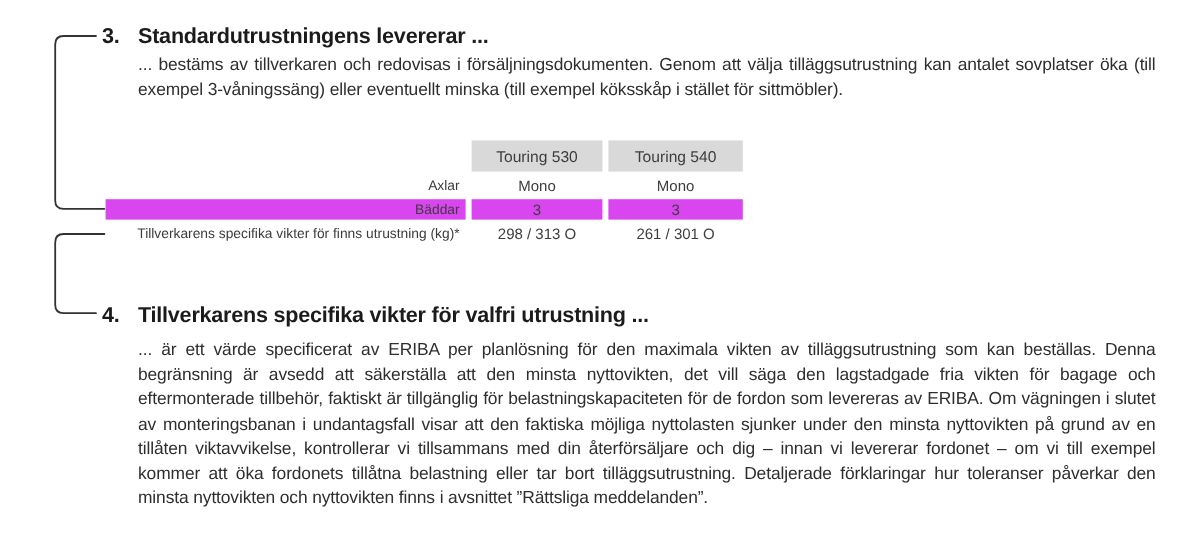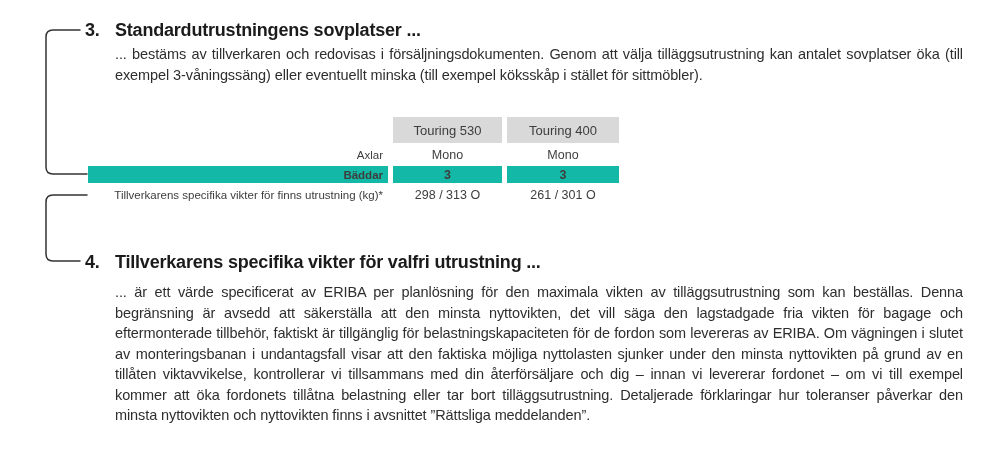--- a/index.html
+++ b/index.html
@@ -39,42 +39,42 @@
     grid-template-rows:26px 17px 17px 18px;
     column-gap:5px; row-gap:3px;
     color:#3d3d3d;
   }
   .cell {
     display:flex; align-items:center; justify-content:center;
     font-size:12.5px; white-space:nowrap;text-align:right;
   }
   .cell.lab { justify-content:flex-end; text-align:right; font-size:11.5px; padding-right:5px; }
   .cell.head { background:#d9d9d9; font-size:13px; }
-  .cell.shade { background:#14b8a6;font-weight:bold; }
+  .cell.shade { background:#d946ef; }
 </style>
 </head>
 <body>
 
 <div class="page">
 
   <svg class="brackets" viewBox="0 0 990 463">
     <path d="M 80 30 H 53 Q 46 30 46 37 V 167 Q 46 174 53 174 H 87"></path>
     <path d="M 87 195 H 53 Q 46 195 46 202 V 254 Q 46 261 53 261 H 80"></path>
   </svg>
 
   <div class="heading h3">
     <span class="hnum">3.</span>
-    <span class="htitle">Standardutrustningens sovplatser ...</span>
+    <span class="htitle">Standardutrustningens levererar ...</span>
   </div>
   <p class="body b3">... bestäms av tillverkaren och redovisas i försäljningsdokumenten. Genom att välja tilläggsutrustning kan antalet sovplatser öka (till exempel 3-våningssäng) eller eventuellt minska (till exempel köksskåp i stället för sittmöbler).</p>
 
   <div class="spec-table">
     <div class="cell lab"></div>
     <div class="cell head">Touring 530</div>
-    <div class="cell head">Touring 400</div>
+    <div class="cell head">Touring 540</div>
 
     <div class="cell lab">Axlar</div>
     <div class="cell val">Mono</div>
     <div class="cell val">Mono</div>
 
     <div class="cell lab shade">Bäddar</div>
     <div class="cell val shade">3</div>
     <div class="cell val shade">3</div>
 
     <div class="cell lab">Tillverkarens specifika vikter för finns utrustning (kg)*</div>

